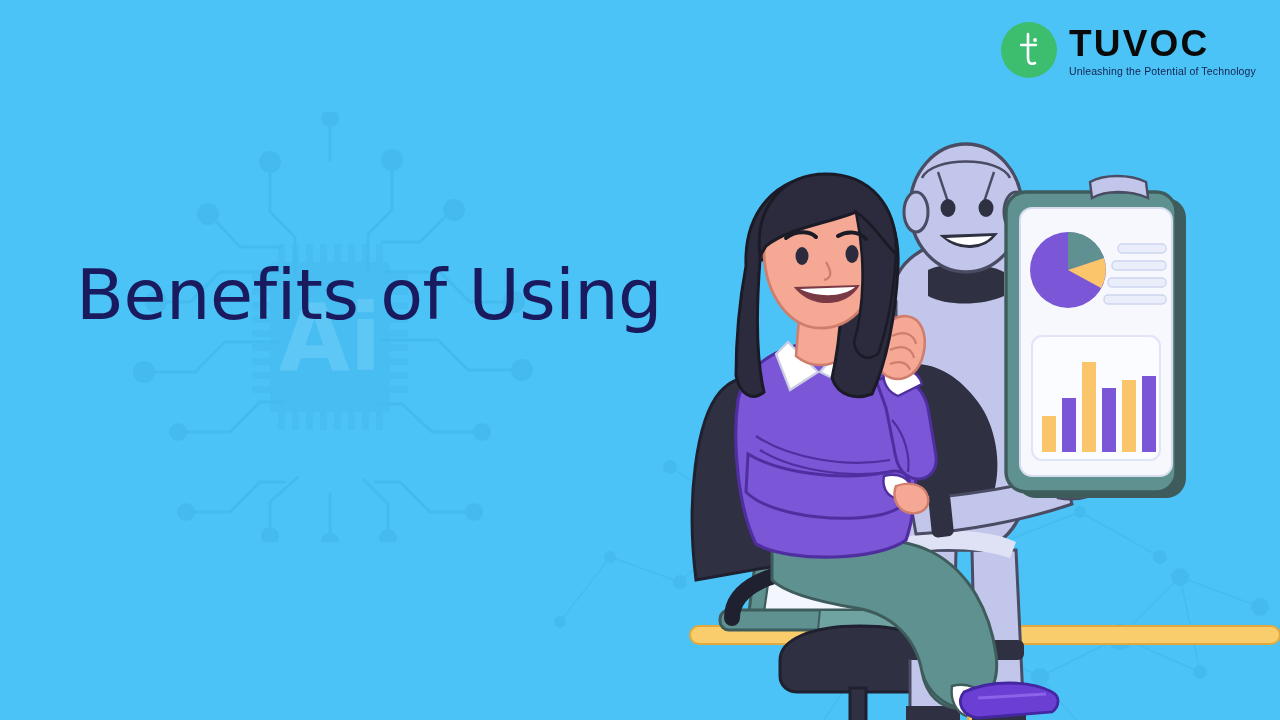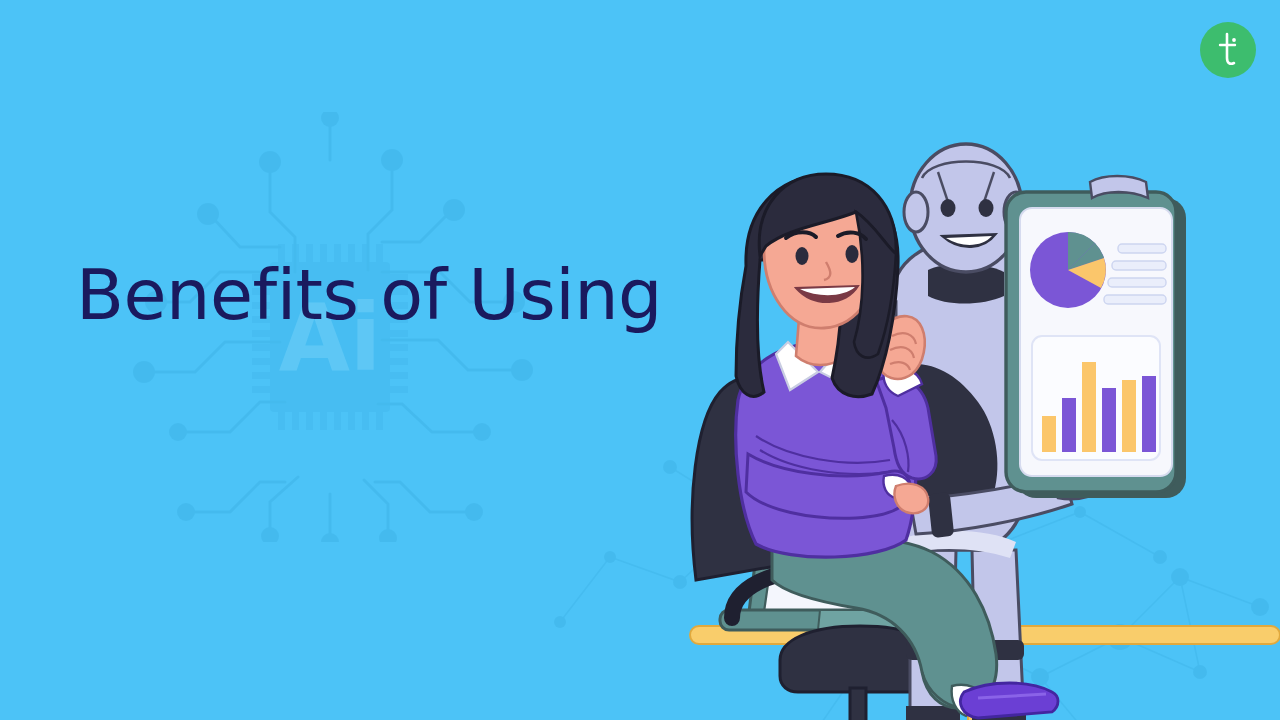--- a/index.html
+++ b/index.html
@@ -184,20 +184,24 @@
   </div>
 
   <div class="logo">
     <div class="logo-mark">
       <svg width="34" height="40" viewBox="0 0 34 40" xmlns="http://www.w3.org/2000/svg">
         <path d="M16 4 C16 12 16 22 16 28 C16 33 19 35 23 33" stroke="#ffffff" stroke-width="2.6" fill="none" stroke-linecap="round"></path>
         <path d="M9 15 L24 15" stroke="#ffffff" stroke-width="2.4" stroke-linecap="round"></path>
         <circle cx="23" cy="10" r="1.9" fill="#ffffff"></circle>
       </svg>
     </div>
+    <div class="logo-text">
+      <div class="logo-word">TUVOC</div>
+      <div class="logo-tag">Unleashing the Potential of Technology</div>
+    </div>
   </div>
 
   <div class="headline">
     <div class="headline-line1">Benefits of Using</div>
   </div>
 
   <div class="illustration">
     <svg viewBox="0 0 620 600" xmlns="http://www.w3.org/2000/svg">
       <defs>
         <clipPath id="clipPage">

